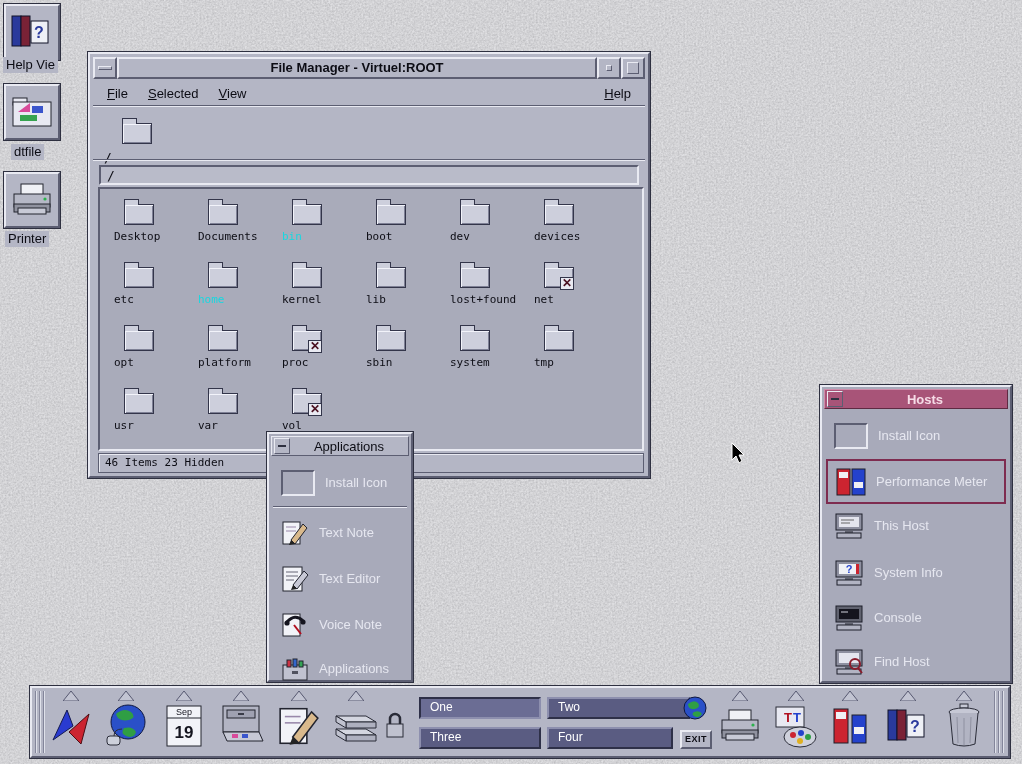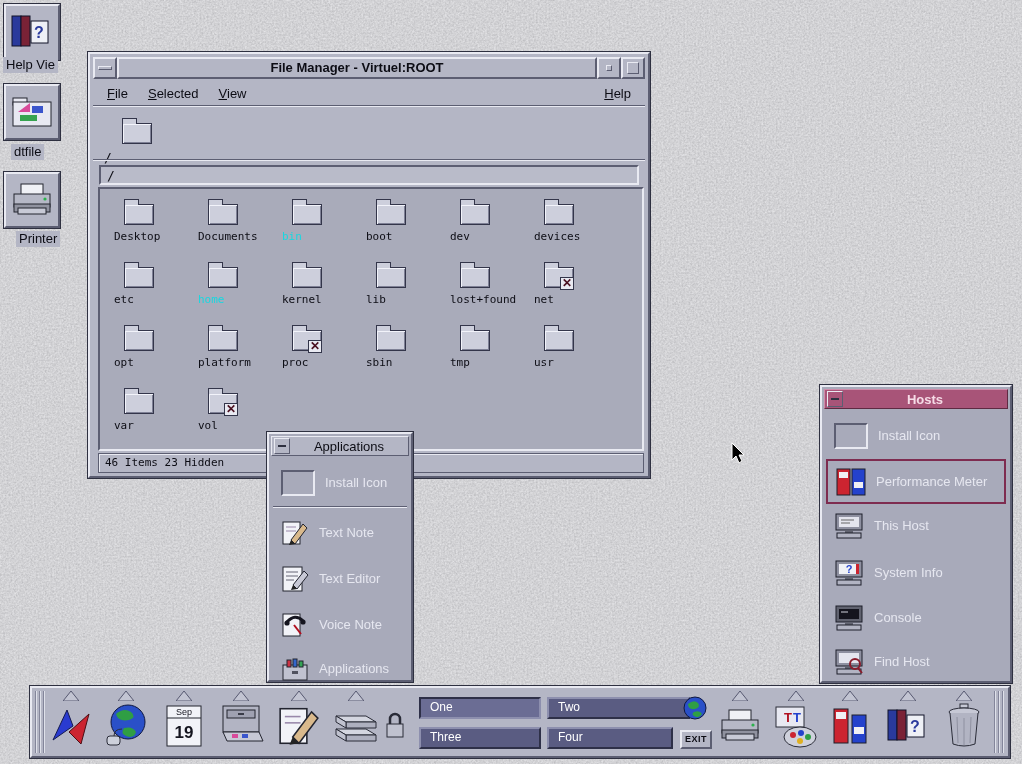--- a/index.html
+++ b/index.html
@@ -158,21 +158,21 @@
 
   <div class="desk-tile" style="left:4px;top:172px;">
     <svg width="46" height="40" viewBox="0 0 46 40">
       <rect x="12" y="4" width="22" height="12" fill="#f0f1f6" stroke="#22242f"></rect>
       <rect x="5" y="14" width="36" height="13" fill="#b6b8c6" stroke="#22242f"></rect>
       <rect x="5" y="24" width="36" height="8" fill="#90929f" stroke="#22242f"></rect>
       <rect x="9" y="28" width="28" height="6" fill="#c8cad6" stroke="#22242f"></rect>
       <circle cx="36" cy="19" r="1.6" fill="#2bb24c"></circle>
     </svg>
   </div>
-  <div class="desk-label" style="left:16px;top:231px;">Printer</div>
+  <div class="desk-label" style="left:5px;top:231px;">Printer</div>
 
   <div class="win" style="left:88px;top:52px;width:562px;height:426px;">
     <div class="titlebar">
       <div class="tb-btn">
           <div class="glyph-dash"></div>
         </div>
       <div class="tb-title">File Manager - Virtuel:ROOT</div>
       <div class="tb-btn">
           <div class="glyph-mini"></div>
         </div>
@@ -250,20 +250,24 @@
           <div class="folder"></div>
           <div class="flbl">platform</div>
         </div>
       <div class="cell x">
           <div class="folder"></div>
           <div class="flbl">proc</div>
         </div>
       <div class="cell">
           <div class="folder"></div>
           <div class="flbl">sbin</div>
+        </div>
+      <div class="cell">
+          <div class="folder"></div>
+          <div class="flbl">system</div>
         </div>
       <div class="cell">
           <div class="folder"></div>
           <div class="flbl">tmp</div>
         </div>
       <div class="cell">
           <div class="folder"></div>
           <div class="flbl">usr</div>
         </div>
       <div class="cell">

